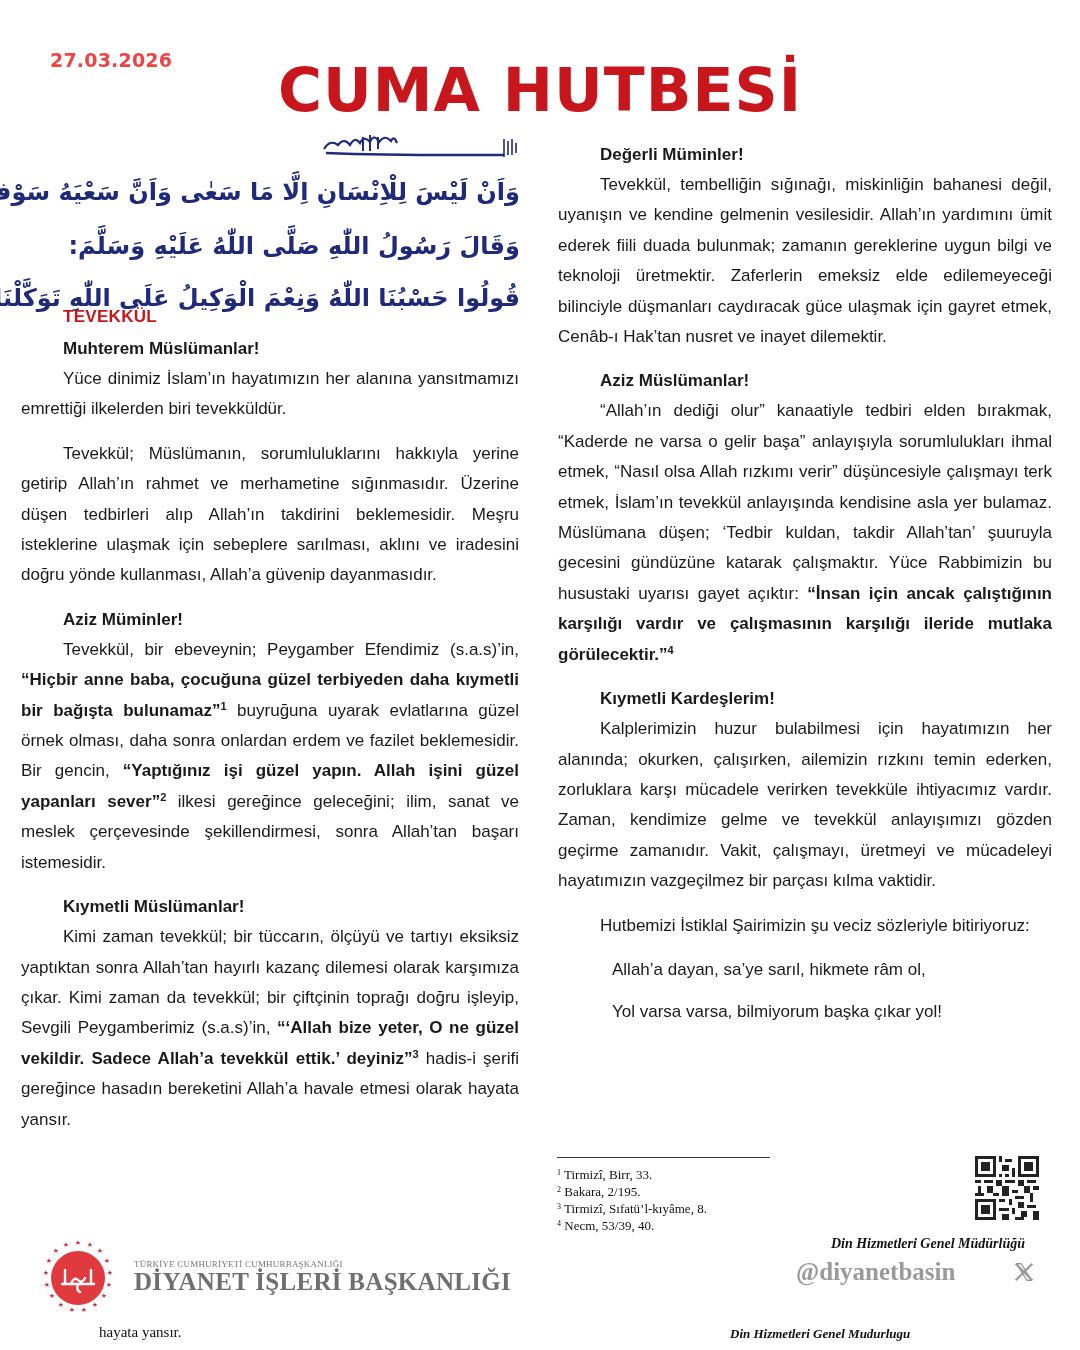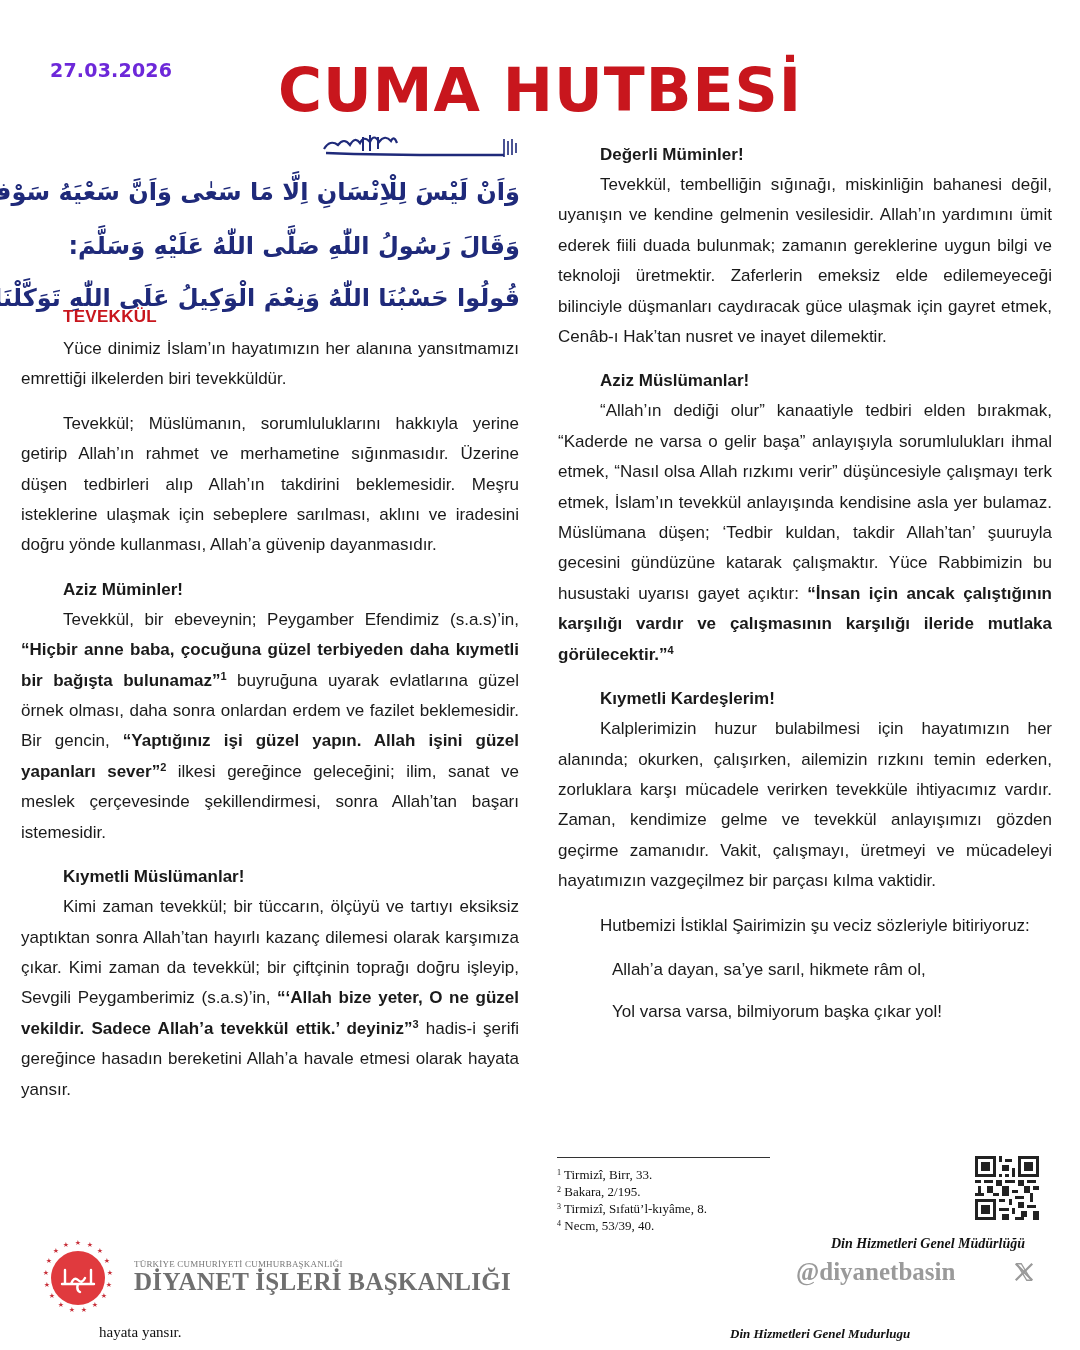--- a/index.html
+++ b/index.html
@@ -1,19 +1,19 @@
 <!DOCTYPE html>
 <html><head>
 <meta charset="utf-8">
 <style>
   * { box-sizing: border-box; margin: 0; padding: 0; }
   html, body { width: 1080px; height: 1350px; background: #ffffff; overflow: hidden; }
   body { position: relative; font-family: "Liberation Sans", sans-serif; color: #1a1a1a; }
 
-  .date { position: absolute; left: 50px; top: 59px; font-family: "DejaVu Sans", sans-serif; font-weight: bold; font-size: 19px; color: #6d28d9; letter-spacing: 0.2px; }
+  .date { position: absolute; left: 50px; top: 49px; font-family: "DejaVu Sans", sans-serif; font-weight: bold; font-size: 19px; color: #ef4444; letter-spacing: 0.2px; }
   .title { position: absolute; left: 0; width: 1080px; top: 52px; text-align: center; font-family: "DejaVu Sans", sans-serif; font-weight: bold; font-size: 60px; color: #c8161d; letter-spacing: 1px; line-height: 76px; }
 
   .besmele { position: absolute; left: 318px; top: 131px; width: 206px; height: 30px; }
   .arabic { position: absolute; right: 560px; direction: rtl; font-family: "DejaVu Sans", sans-serif; font-size: 24px; color: #1f2a7a; font-weight: bold; white-space: nowrap; }
   .ar1 { top: 178px; }
   .ar2 { top: 232px; }
   .ar3 { top: 284px; }
 
   .topic { position: absolute; left: 63px; top: 307px; font-weight: bold; font-size: 17px; color: #c8161d; letter-spacing: 0.3px; }
 
@@ -57,20 +57,21 @@
   <path d="M186 8 v18 M190 10 v14 M194 8 v16 M198 12 v10" stroke="#1f2a7a" stroke-width="1.6" fill="none"></path>
 </svg>
 
 <div class="arabic ar1">وَاَنْ لَيْسَ لِلْاِنْسَانِ اِلَّا مَا سَعٰى وَاَنَّ سَعْيَهُ سَوْفَ يُرٰى.</div>
 <div class="arabic ar2">وَقَالَ رَسُولُ اللّٰهِ صَلَّى اللّٰهُ عَلَيْهِ وَسَلَّمَ:</div>
 <div class="arabic ar3">قُولُوا حَسْبُنَا اللّٰهُ وَنِعْمَ الْوَكِيلُ عَلَى اللّٰهِ تَوَكَّلْنَا.</div>
 
 <div class="topic">TEVEKKÜL</div>
 
 <div class="col col-left">
+  <h3>Muhterem Müslümanlar!</h3>
   <p class="tight">Yüce dinimiz İslam’ın hayatımızın her alanına yansıtmamızı emrettiği ilkelerden biri tevekküldür.</p>
   <p class="tight">Tevekkül; Müslümanın, sorumluluklarını hakkıyla yerine getirip Allah’ın rahmet ve merhametine sığınmasıdır. Üzerine düşen tedbirleri alıp Allah’ın takdirini beklemesidir. Meşru isteklerine ulaşmak için sebeplere sarılması, aklını ve iradesini doğru yönde kullanması, Allah’a güvenip dayanmasıdır.</p>
 
   <h3>Aziz Müminler!</h3>
   <p class="tight"><span>Tevekkül, bir ebeveynin; Peygamber Efendimiz (s.a.s)’in, </span><b>“Hiçbir anne baba, çocuğuna güzel terbiyeden daha kıymetli bir bağışta bulunamaz”</b><sup>1</sup><span> buyruğuna uyarak evlatlarına güzel örnek olması, daha sonra onlardan erdem ve fazilet beklemesidir. Bir gencin, </span><b>“Yaptığınız işi güzel yapın. Allah işini güzel yapanları sever”</b><sup>2</sup><span> ilkesi gereğince geleceğini; ilim, sanat ve meslek çerçevesinde şekillendirmesi, sonra Allah’tan başarı istemesidir.</span></p>
 
   <h3>Kıymetli Müslümanlar!</h3>
   <p class="tight"><span>Kimi zaman tevekkül; bir tüccarın, ölçüyü ve tartıyı eksiksiz yaptıktan sonra Allah’tan hayırlı kazanç dilemesi olarak karşımıza çıkar. Kimi zaman da tevekkül; bir çiftçinin toprağı doğru işleyip, Sevgili Peygamberimiz (s.a.s)’in, </span><b>“‘Allah bize yeter, O ne güzel vekildir. Sadece Allah’a tevekkül ettik.’ deyiniz”</b><sup>3</sup><span> hadis-i şerifi gereğince hasadın bereketini Allah’a havale etmesi olarak hayata yansır.</span></p>
 </div>
 

